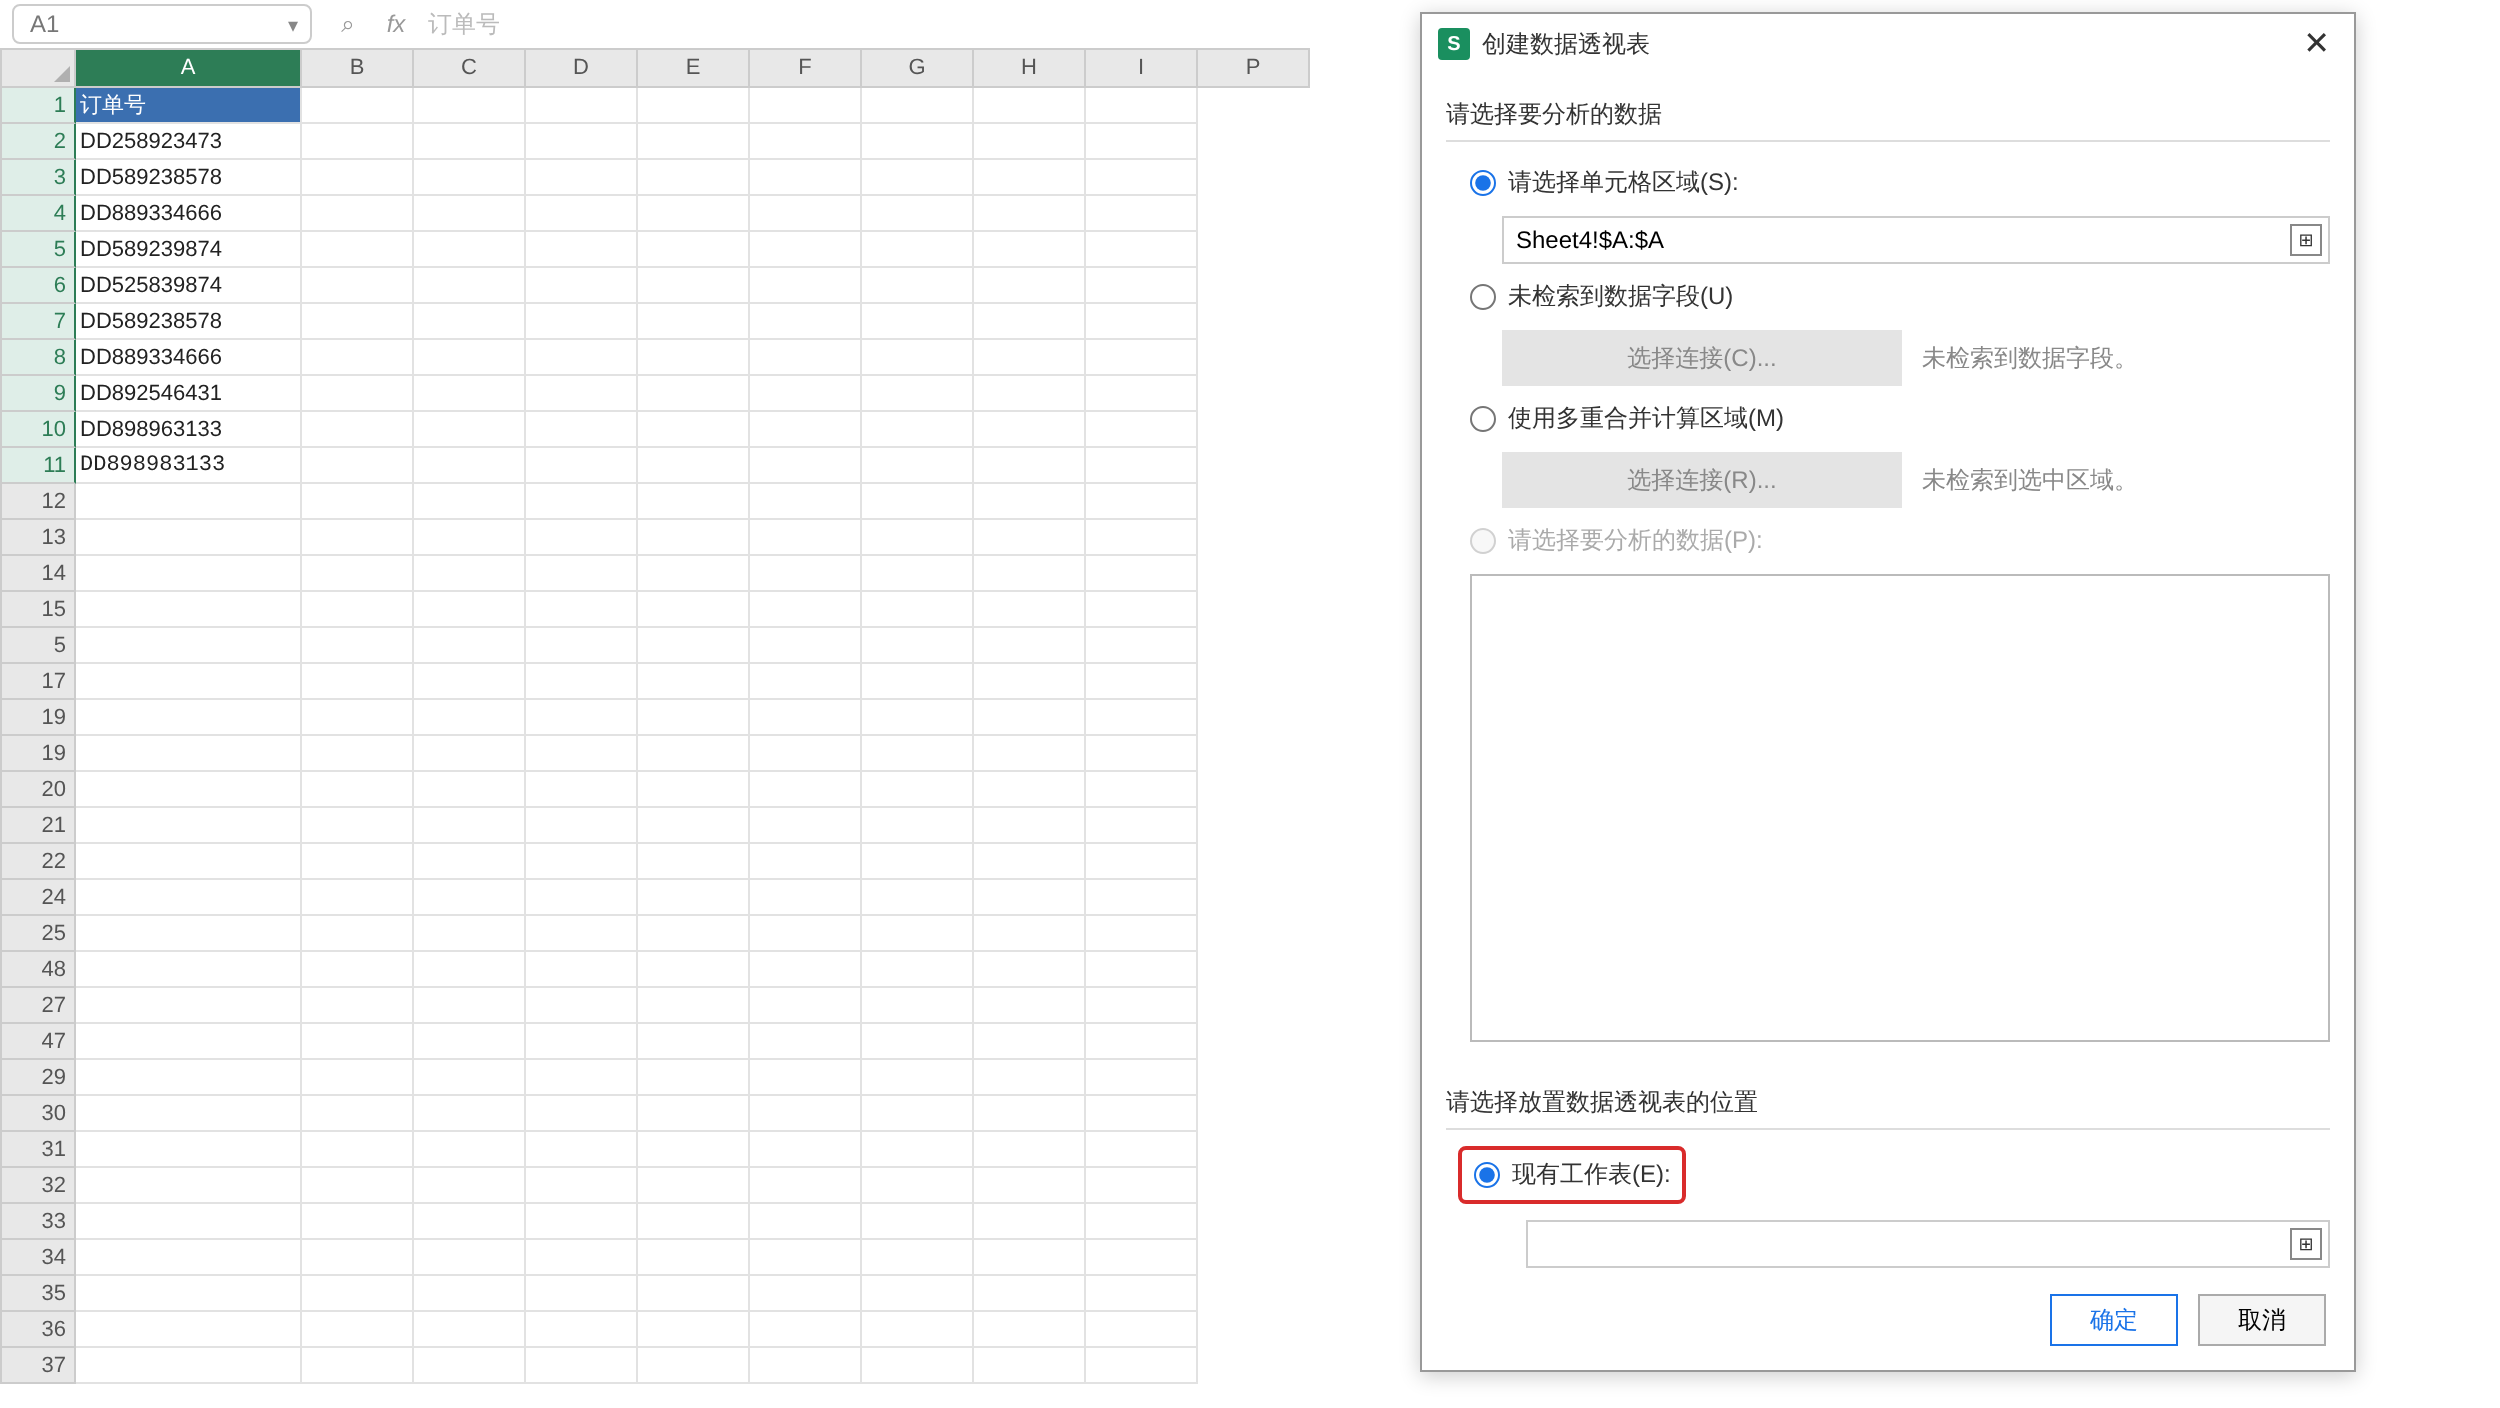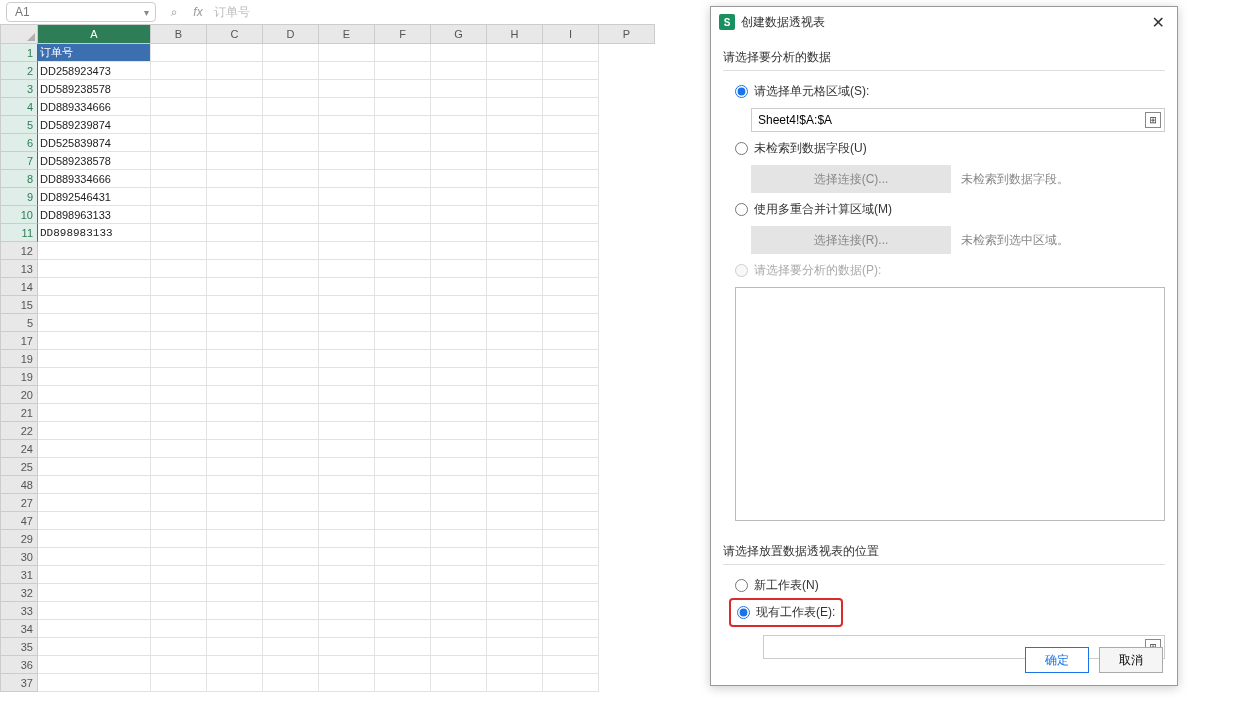--- a/index.html
+++ b/index.html
@@ -558,24 +558,20 @@
     </div>
 
     <label class="radio-row disabled">
       <input type="radio" name="src" disabled="" style="">
       <span>请选择要分析的数据(P):</span>
     </label>
     <div class="list-box"></div>
 
     <div class="section-title" style="margin-top:14px;">请选择放置数据透视表的位置</div>
 
-    <label class="radio-row">
-      <input type="radio" name="loc" style="">
-      <span>新工作表(N)</span>
-    </label>
 
     <div class="red-box">
       <label class="radio-row" style="padding:0;">
         <input type="radio" name="loc" checked="" style="">
         <span>现有工作表(E):</span>
       </label>
     </div>
 
     <div class="indent range-input" style="margin-top:8px; margin-left:12px;">
       <input type="text" style="">

